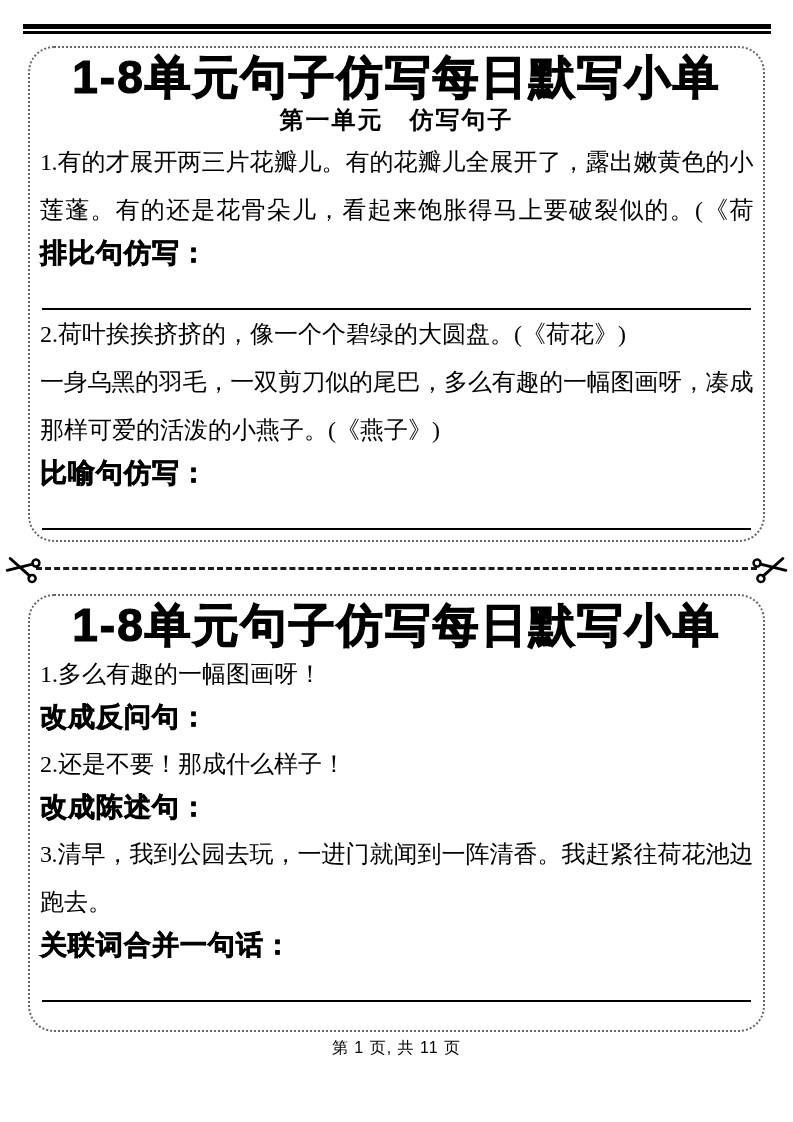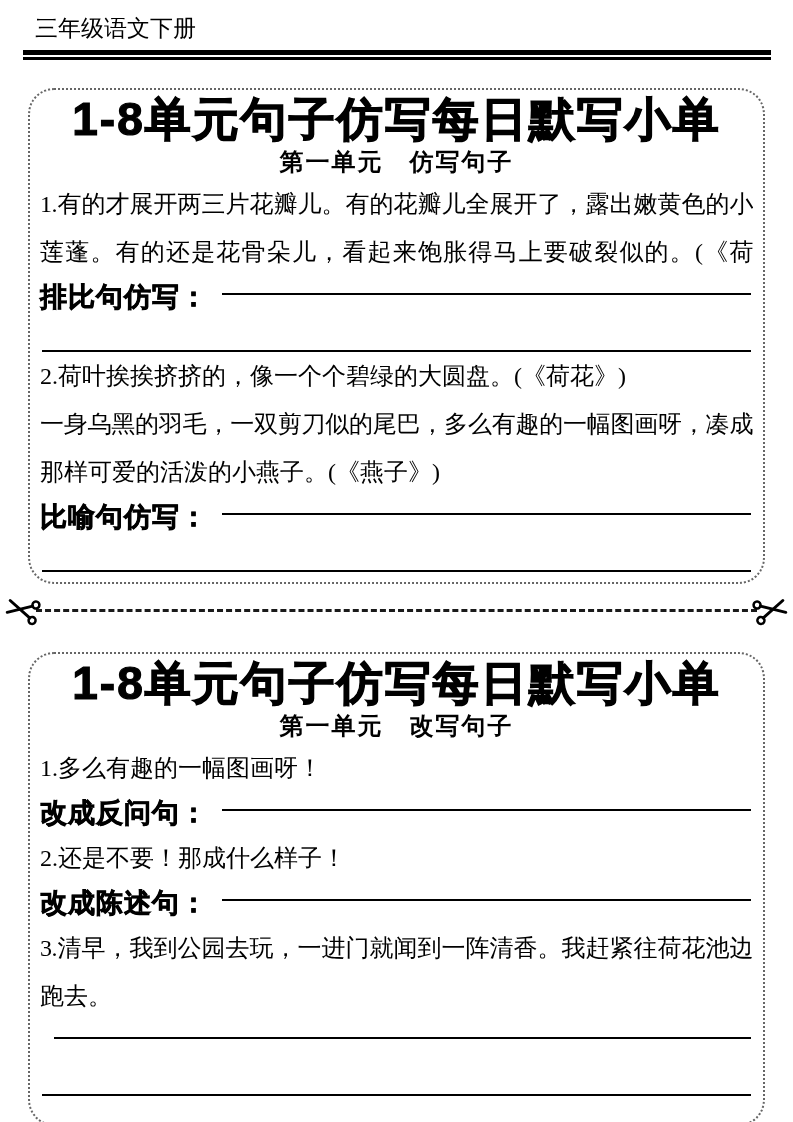--- a/index.html
+++ b/index.html
@@ -17,21 +17,21 @@
     display: flex; justify-content: space-between; align-items: flex-end;
     padding: 16px 34px 0 35px;
     font-size: 23px; line-height: 26px;
   }
   .rule { margin: 8px 22px 0 23px; }
   .rule-thick { height: 5px; background: #000; }
   .rule-thin  { height: 3px; background: #000; margin-top: 2px; }
 
   
   .card {
-    width: 737px; margin: 28px auto 0;
+    width: 737px; margin: 12px auto 0;
     border: 2px dotted #666; border-radius: 26px;
     padding: 4px 10px 10px;
   }
   .card.card2 { padding-bottom: 28px; }
   .title {
     margin: 0; text-align: center;
     font-family: "Liberation Sans", "DejaVu Sans", sans-serif;
     font-weight: 900; font-size: 46px; line-height: 50px;
     letter-spacing: 2px; -webkit-text-stroke: 1.2px #000;
     white-space: nowrap; overflow: hidden;
@@ -46,21 +46,21 @@
     font-size: 24px; line-height: 48px; height: 48px;
     white-space: nowrap; overflow: hidden;
   }
   .line.full {
     white-space: normal;
     text-align: justify; text-align-last: justify;
     letter-spacing: -0.4px;
   }
 
   
-  .labelrow { display: flex; align-items: center; height: 42px; }
+  .labelrow { display: flex; align-items: flex-start; height: 42px; flex-direction: column; }
   .lbl {
     font-family: "Liberation Sans", "DejaVu Sans", sans-serif;
     font-weight: 900; font-size: 27px; line-height: 38px;
     letter-spacing: 1px; white-space: nowrap;
     -webkit-text-stroke: 0.7px #000;
   }
   .fillline { flex: 1; margin: 0 2px 6px 14px; border-bottom: 2px solid #000; }
 
   
   .blankline { height: 34px; border-bottom: 2px solid #000; margin: 0 2px; }
@@ -82,21 +82,20 @@
     font-family: "Liberation Sans", "DejaVu Sans", sans-serif;
     font-size: 16px; line-height: 20px; letter-spacing: 1px;
   }
 </style>
 </head>
 <body>
 
 <div class="page">
 
   <div class="hdr">
-    <span>三年级语文下册</span>
   </div>
   <div class="rule">
     <div class="rule-thick"></div>
     <div class="rule-thin"></div>
   </div>
 
   <section class="card card1">
     <h1 class="title">1-8单元句子仿写每日默写小单</h1>
     <div class="subtitle">第一单元　仿写句子</div>
 
@@ -135,38 +134,38 @@
         <circle cx="5" cy="5" r="3.1" fill="none" stroke="#000" stroke-width="2.2"></circle>
         <circle cx="5" cy="19" r="3.1" fill="none" stroke="#000" stroke-width="2.2"></circle>
         <line x1="7.6" y1="6.6" x2="28" y2="17.4" stroke="#000" stroke-width="2.6" stroke-linecap="round"></line>
         <line x1="7.6" y1="17.4" x2="28" y2="6.6" stroke="#000" stroke-width="2.6" stroke-linecap="round"></line>
       </svg>
     </span>
   </div>
 
   <section class="card card2">
     <h1 class="title">1-8单元句子仿写每日默写小单</h1>
-    <div class="subtitle">第一单元　改写句子</div>
 
     <div class="line">1.多么有趣的一幅图画呀！</div>
     <div class="labelrow">
       <span class="lbl">改成反问句：</span>
       <span class="fillline"></span>
     </div>
 
     <div class="line">2.还是不要！那成什么样子！</div>
     <div class="labelrow">
       <span class="lbl">改成陈述句：</span>
       <span class="fillline"></span>
     </div>
 
     <div class="line full">3.清早，我到公园去玩，一进门就闻到一阵清香。我赶紧往荷花池边</div>
     <div class="line">跑去。</div>
 
     <div class="labelrow">
+      <span class="lbl">关联词合并一句话：</span>
       <span class="fillline"></span>
     </div>
     <div class="blankline"></div>
   </section>
 
   <footer class="ftr">第 1 页, 共 11 页</footer>
 
 </div>
 
 </body></html>

